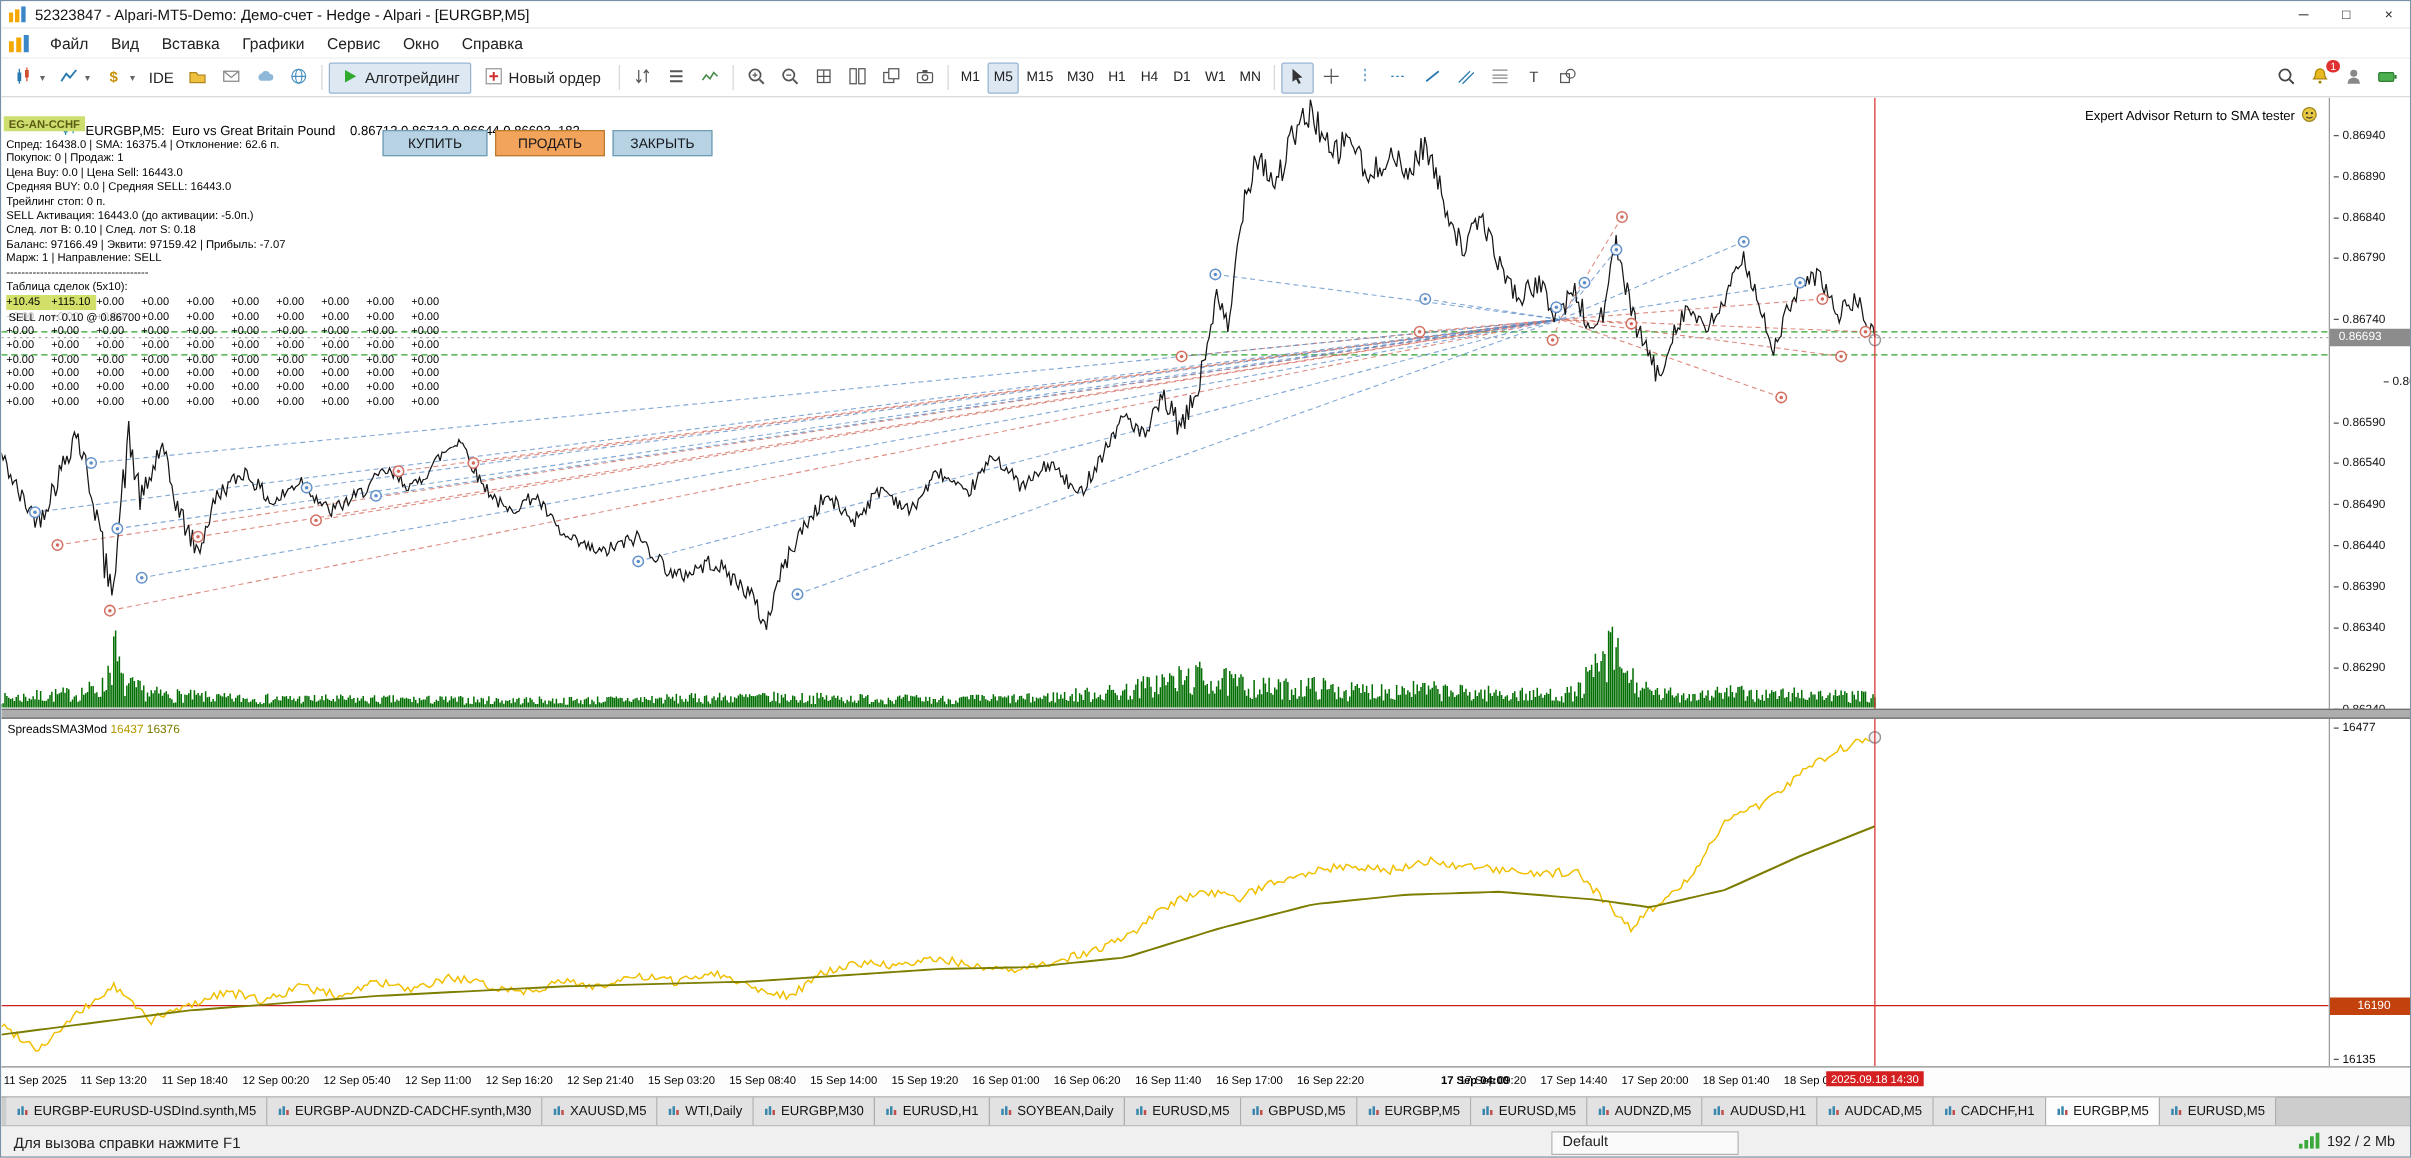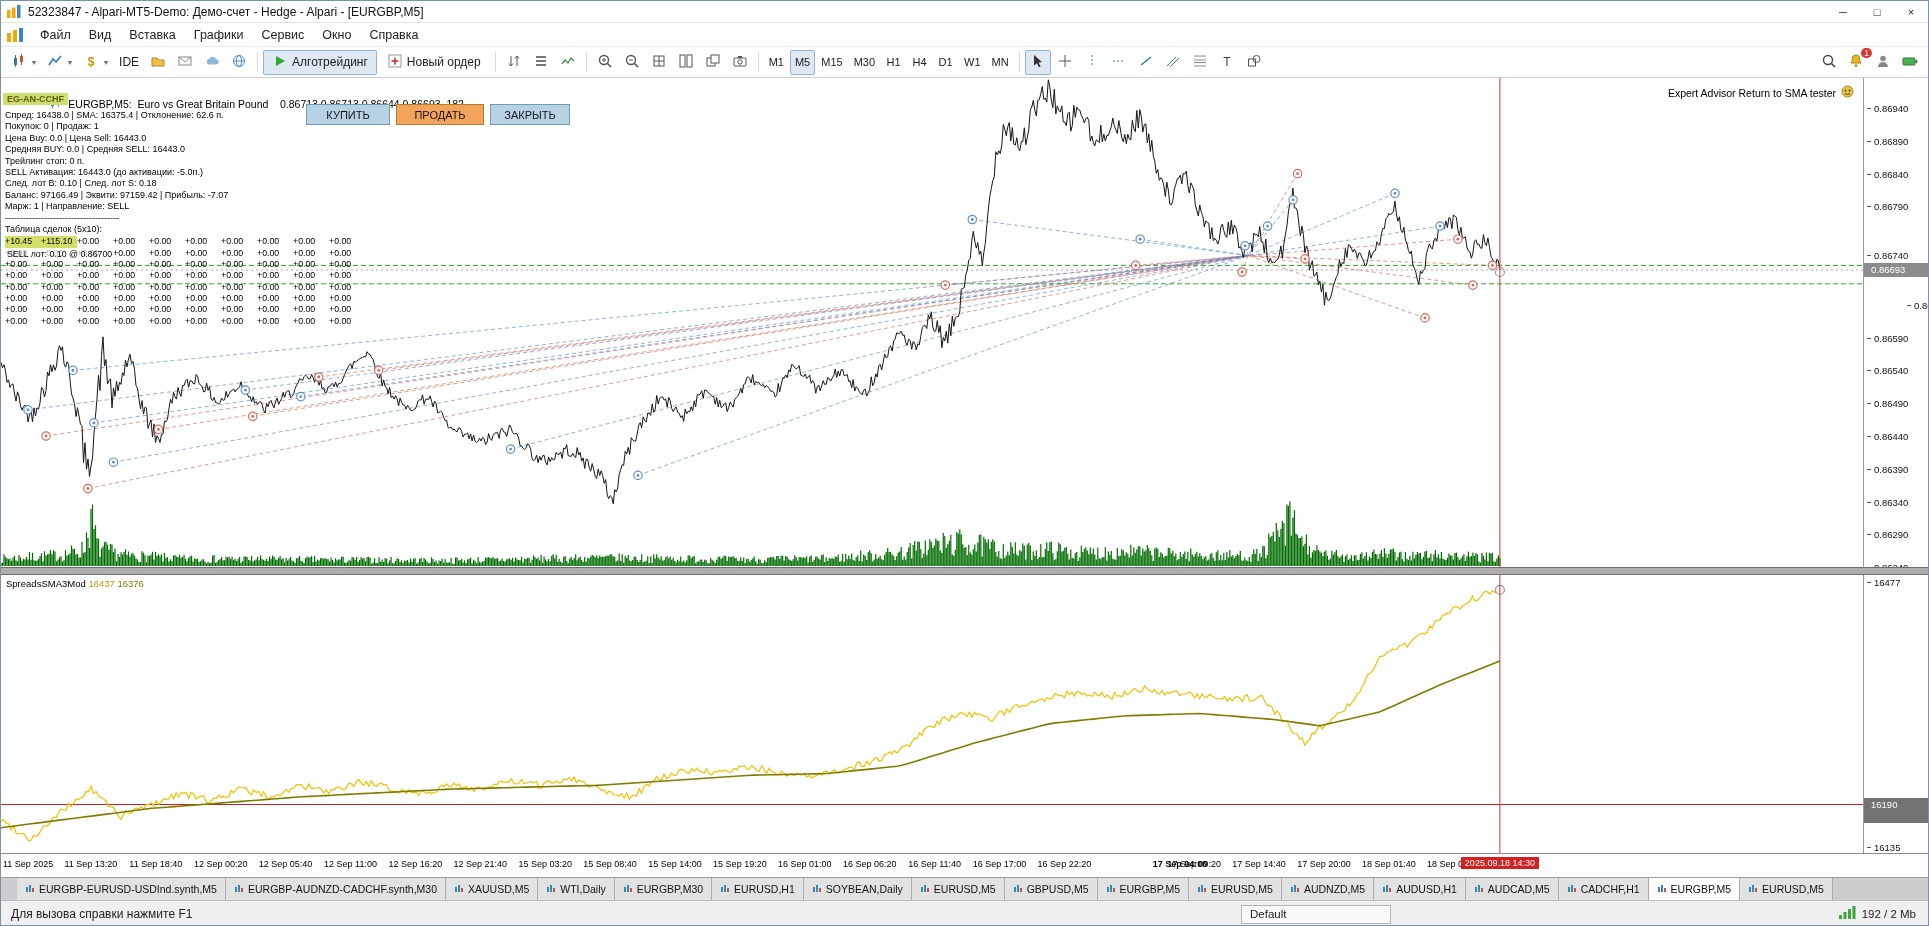--- a/index.html
+++ b/index.html
@@ -51,35 +51,35 @@
   #trade-buttons { position:absolute; top:26px; left:0; z-index:6; }
   .trd-btn { position:absolute; height:21px; display:flex; align-items:center; justify-content:center; font-size:11px; color:#15151a; cursor:default; }
   .tbuy  { left:305px; width:84px; background:#b7d3e3; border:1px solid #6f9cb5; }
   .tsell { left:395px; width:88px; background:#f2a45c; border:1px solid #b97a2e; }
   .tclose{ left:489px; width:80px; background:#b7d3e3; border:1px solid #6f9cb5; }
 
   #price-axis { position:absolute; left:1862px; top:0; width:67px; height:775px; background:#fff; border-left:1px solid #9a9a9a; z-index:4; }
   .ax-label { position:absolute; left:3px; font-size:9.5px; color:#111; white-space:nowrap; display:flex; align-items:center; }
   .ax-label::before { content:""; display:inline-block; width:4px; height:1px; background:#555; margin-right:3px; }
   .cp-box { position:absolute; left:0; right:1px; background:#8c8c8c; color:#fff; font-size:9.5px; height:14px; line-height:14px; padding-left:7px; }
-  .ind-line-box { position:absolute; left:0; right:1px; background:#737373; color:#fff; font-size:9.5px; height:25px; line-height:14px; padding-left:7px; }
+  .ind-line-box { position:absolute; left:0; right:1px; background:#c2410c; color:#fff; font-size:9.5px; height:14px; line-height:14px; padding-left:22px; }
 
   #pane-separator { position:absolute; left:0; top:489px; width:1929px; height:8px; background:#adadad; border-top:1px solid #6e6e6e; border-bottom:1px solid #6e6e6e; z-index:6; cursor:row-resize; }
   #indicator-caption { position:absolute; top:500px; left:5px; z-index:5; font-size:9.5px; color:#000; }
   #indicator-caption .v1 { color:#b89a00; }
   #indicator-caption .v2 { color:#7d7d00; }
 
   
   #time-axis { position:absolute; top:852px; left:0; width:1929px; height:24px; background:#fdfdfd; border-top:1px solid #8c8c8c; z-index:3; }
   .t-label { position:absolute; top:5px; font-size:9px; color:#000; white-space:nowrap; transform:translateX(-50%); }
   .t-label.first { transform:none; }
   .t-current { position:absolute; top:3px; font-size:9px; color:#fff; background:#d42020; padding:1px 4px; transform:translateX(-50%); white-space:nowrap; }
 
   
-  #tab-bar { position:absolute; top:876px; left:0; width:1929px; height:23px; background:#cdcdcd; border-top:1px solid #9c9c9c; display:flex; align-items:stretch; padding-left:16px; }
+  #tab-bar { position:absolute; top:876px; left:0; width:1929px; height:23px; background:#cdcdcd; border-top:1px solid #9c9c9c; display:flex; align-items:stretch; padding-left:4px; }
   .tab { display:inline-flex; align-items:center; gap:4px; padding:0 8px; font-size:10.5px; color:#111; background:#e2e2e2; border-right:1px solid #adadad; white-space:nowrap; cursor:default; }
   .tab.active { background:#fdfdfd; }
   .tab-ic { display:inline-flex; }
 
   
   #status-bar { position:absolute; top:899px; left:0; width:1929px; height:41px; background:#f0f0f0; border-top:1px solid #bdbdbd; }
   #status-help { position:absolute; left:10px; top:6px; font-size:12px; color:#222; }
   #status-profile { position:absolute; left:1240px; top:4px; width:150px; height:19px; background:#fafafa; border:1px solid #b5b5b5; font-size:11.5px; line-height:17px; padding-left:8px; color:#222; }
   #status-conn { position:absolute; right:14px; top:5px; display:flex; align-items:center; gap:6px; font-size:11.5px; color:#222; }
 </style>

